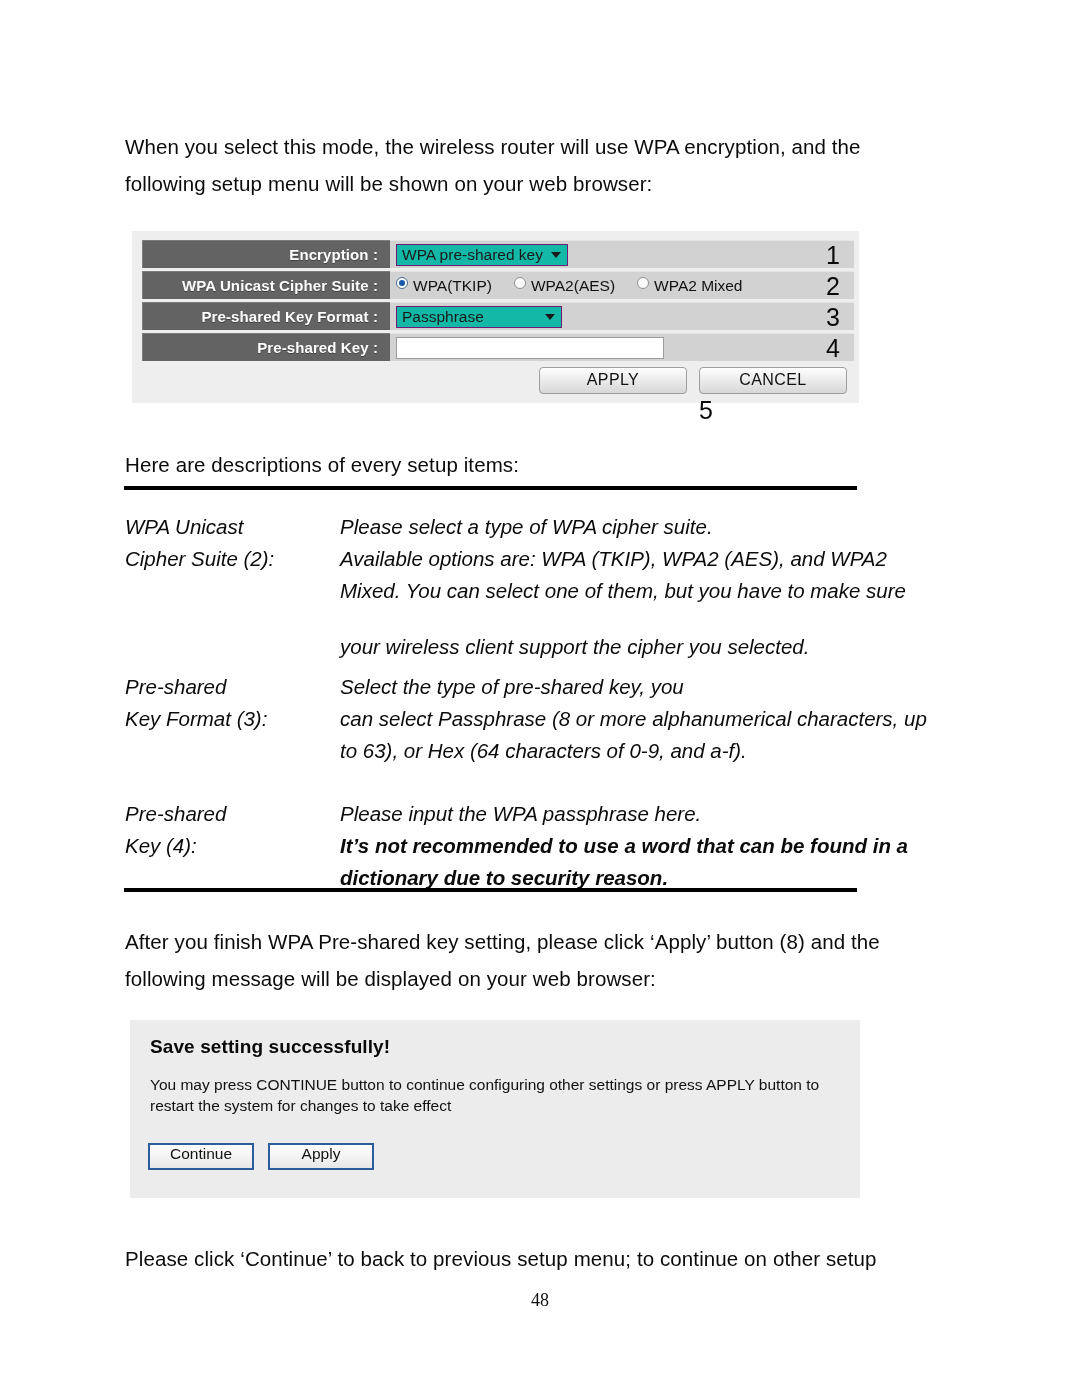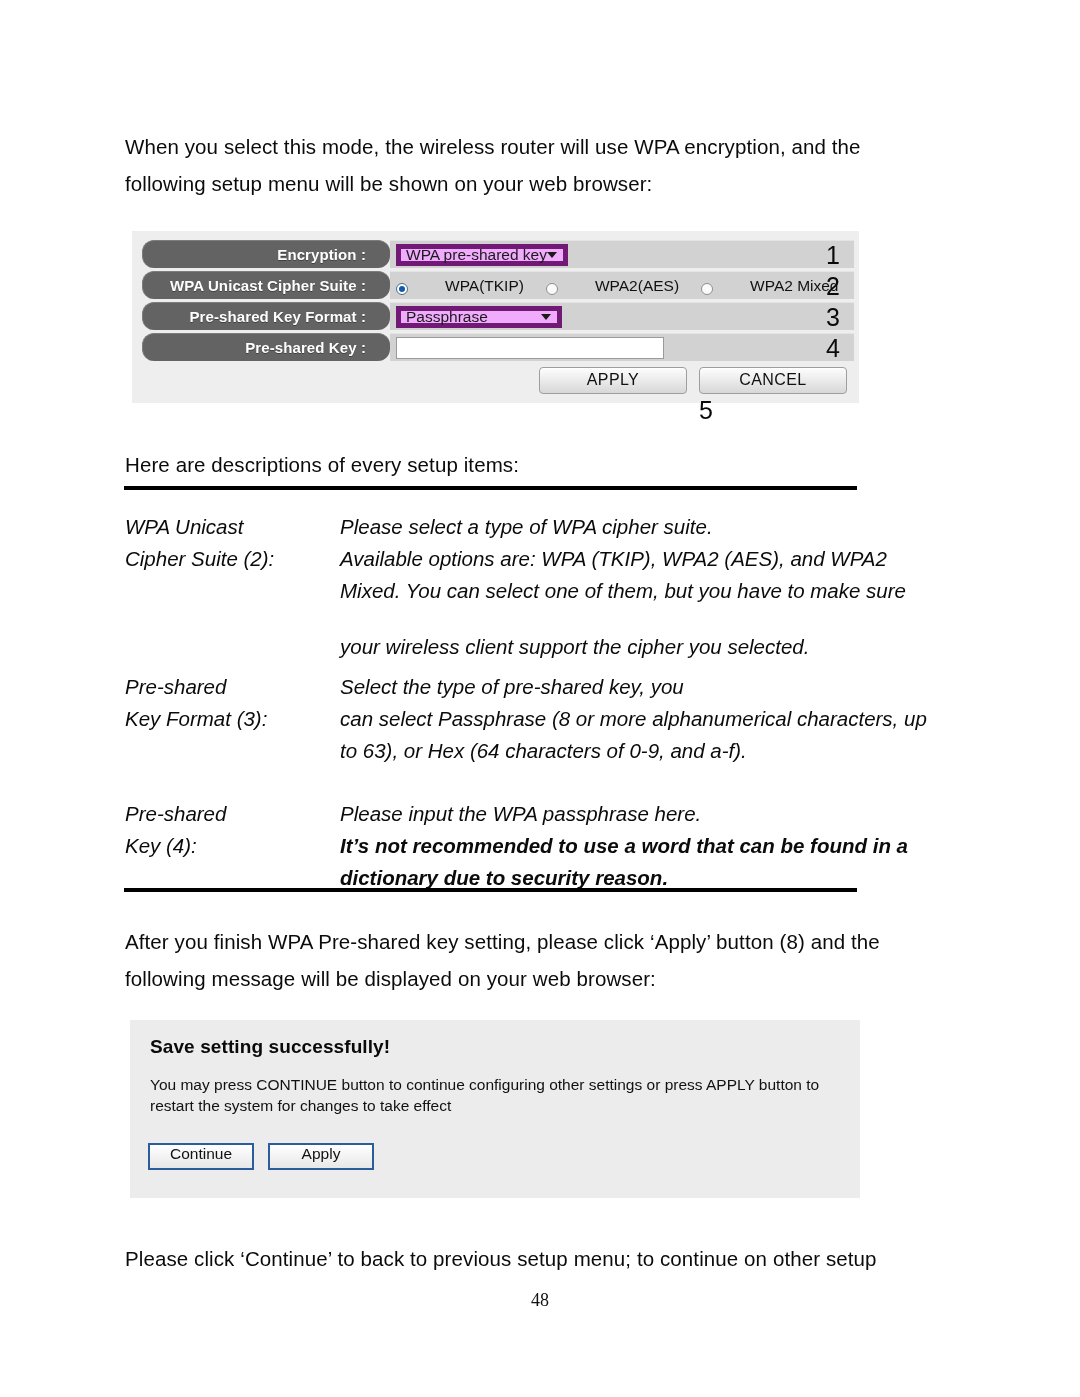--- a/index.html
+++ b/index.html
@@ -52,27 +52,26 @@
   .cfg-label {
     width: 248px;
     flex: 0 0 248px;
     background: #636363;
     color: #ffffff;
     font-size: 15px;
     font-weight: bold;
     display: flex;
     align-items: center;
     justify-content: flex-end;
-    padding-right: 24px;
+    padding-right: 12px;
     box-sizing: border-box;
     border-top: 1px solid #7d7d7d;
     border-left: 1px solid #7d7d7d;
     text-shadow: 0 1px 0 rgba(0,0,0,.35);
     letter-spacing: .1px;
-    border-radius: 12px;
   }
   .cfg-value {
     flex: 1 1 auto;
     background: #d2d2d2;
     display: flex;
     align-items: center;
     padding-left: 6px;
     box-sizing: border-box;
     position: relative;
     border-top: 1px solid #e4e4e4;
@@ -83,22 +82,22 @@
     top: 50%;
     transform: translateY(-50%);
     font-size: 25px;
     line-height: 1;
     color: #0a0a0a;
     font-family: "Liberation Sans", sans-serif;
   }
 
   
   .wsel {
-    background: #f0abfc;
-    border: 5px solid #701a75;
+    background: #14b8a6;
+    border: 1px solid #701a75;
     height: 22px;
     box-sizing: border-box;
     display: flex;
     align-items: center;
     padding: 0 4px 0 5px;
     font-size: 15.5px;
     color: #1a1a1a;
     position: relative;
   }
   .wsel .arrow {
@@ -123,24 +122,23 @@
 
   
   .radio-group {
     display: flex;
     align-items: center;
     font-size: 15.5px;
     color: #111;
   }
   .radio-opt {
     display: flex;
-    align-items: flex-end;
+    align-items: flex-start;
     margin-right: 22px;
     white-space: nowrap;
-    gap: 32px;
   }
   .radio-opt:last-child { margin-right: 0; }
   .rdot {
     width: 12px;
     height: 12px;
     border-radius: 50%;
     border: 1px solid #8f8f8f;
     background: #fbfbfb;
     margin-right: 5px;
     box-sizing: border-box;

